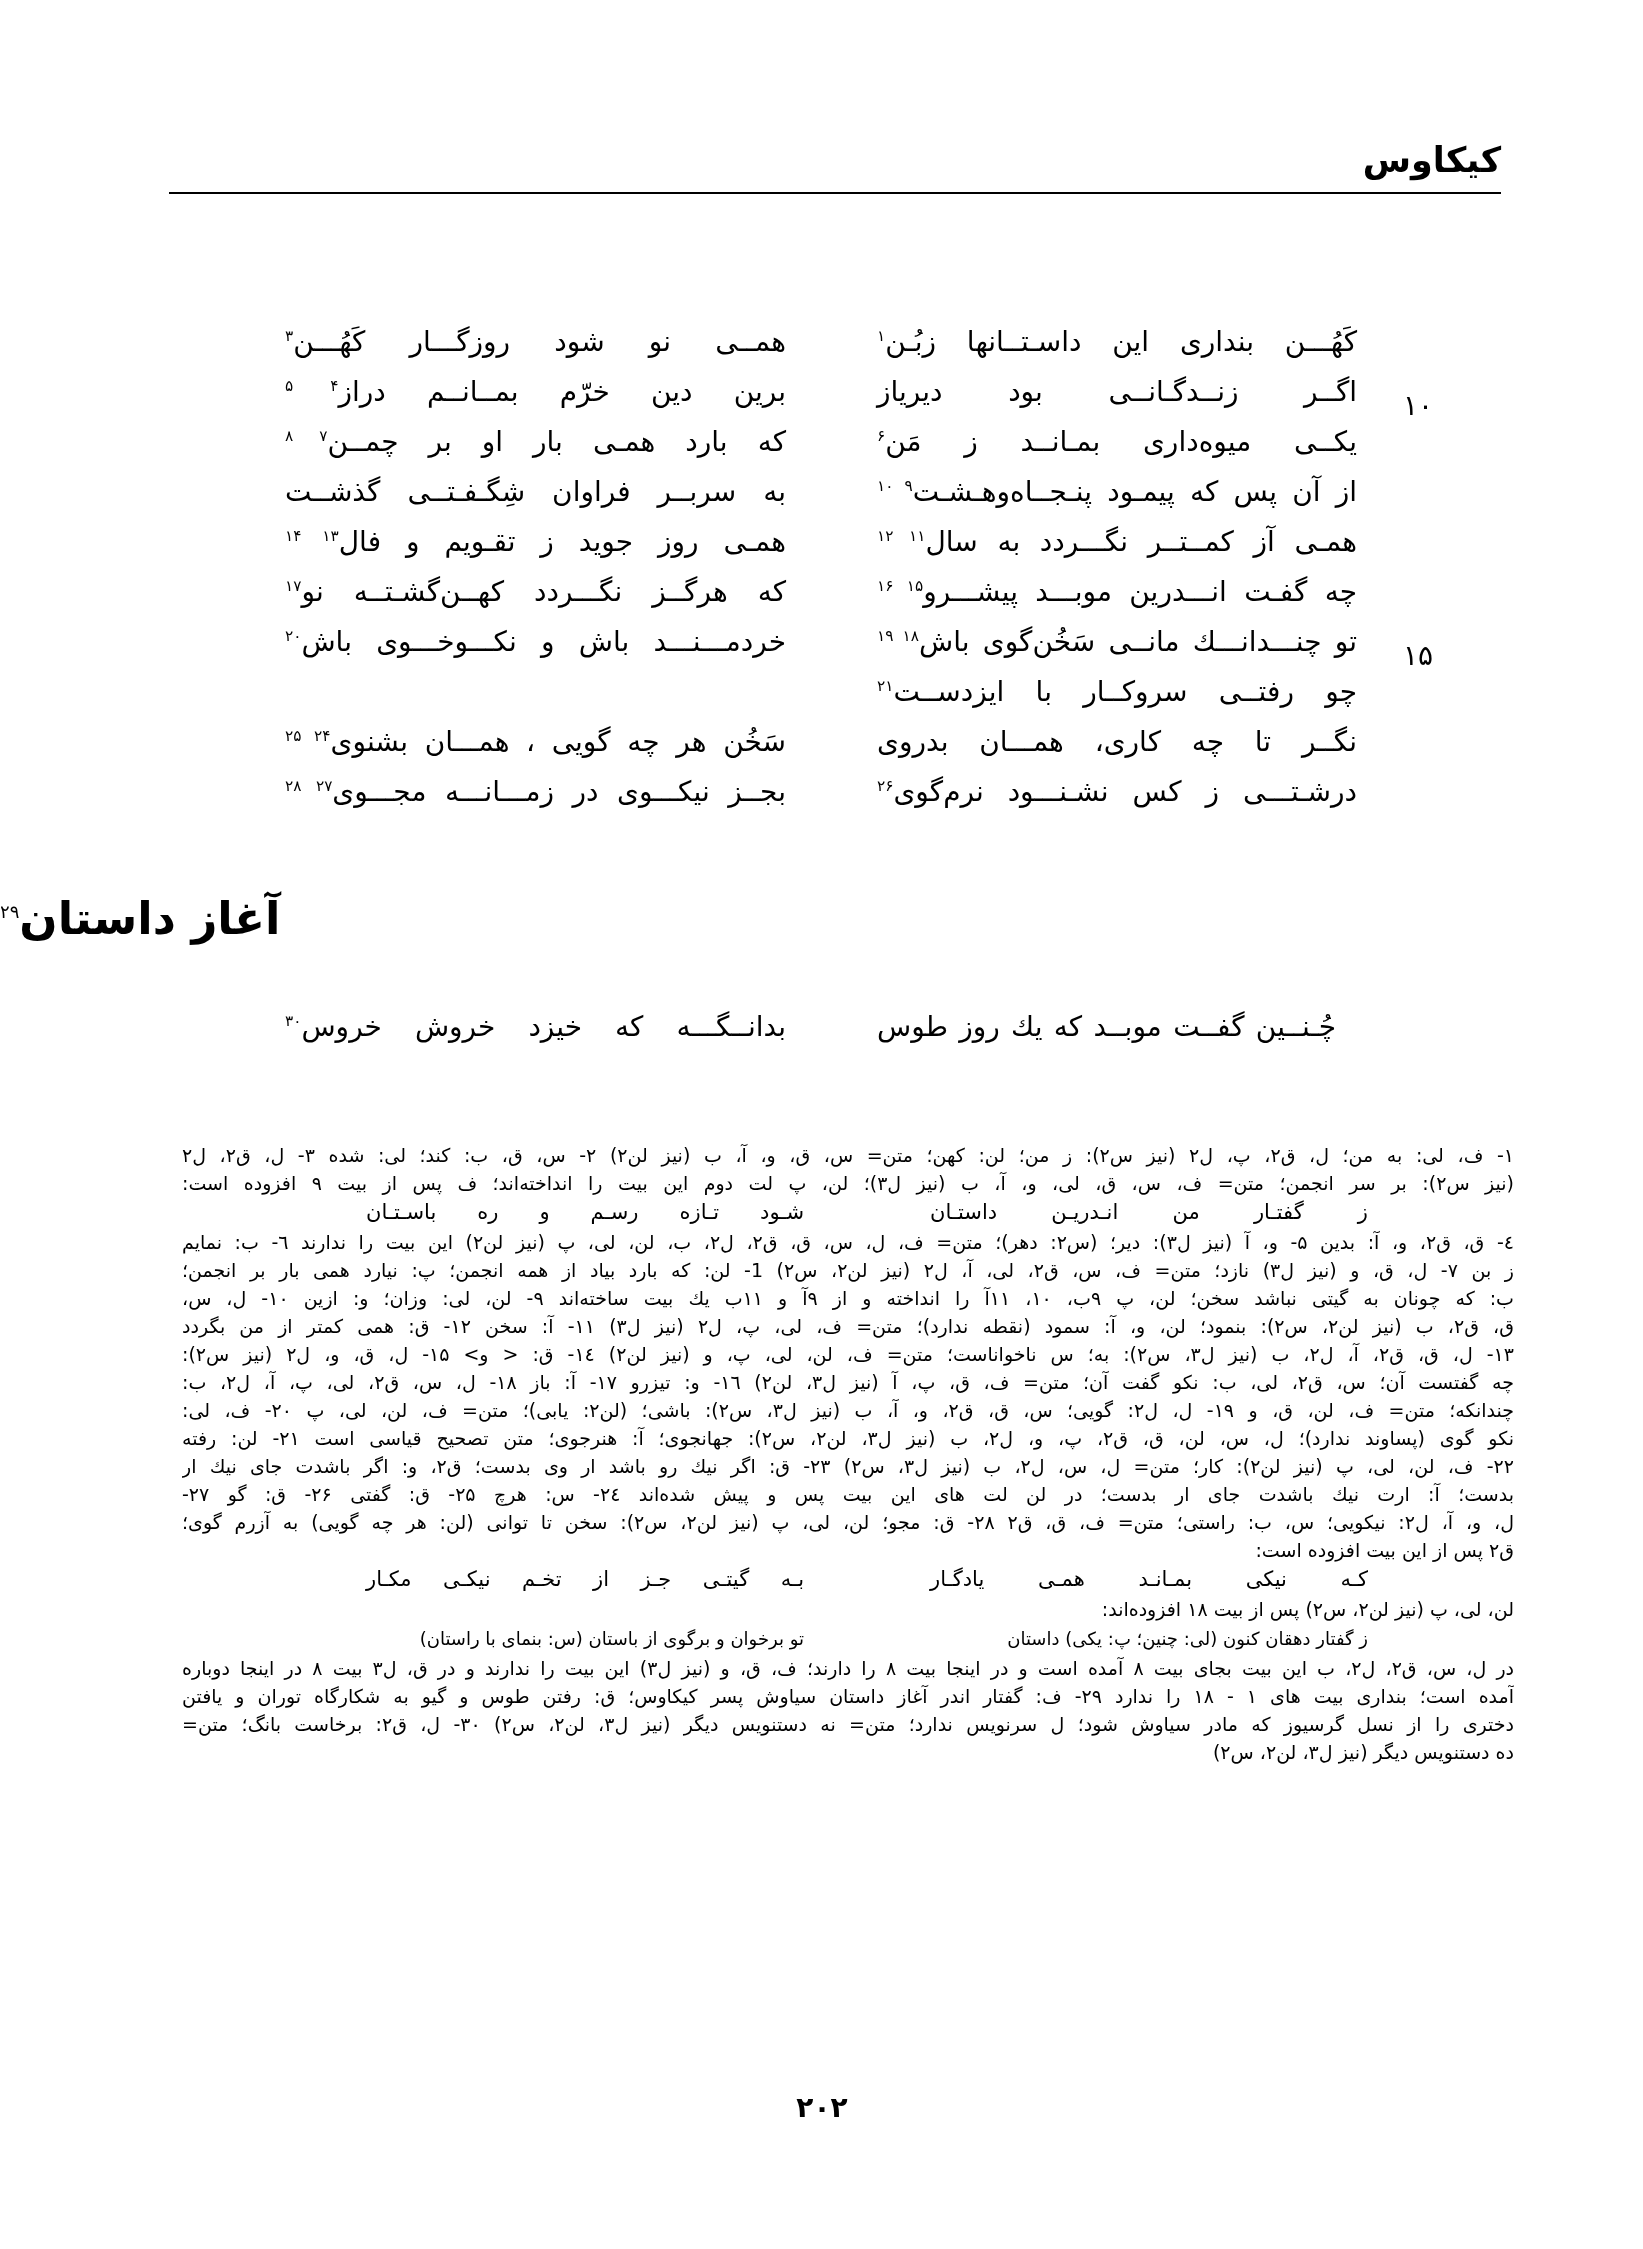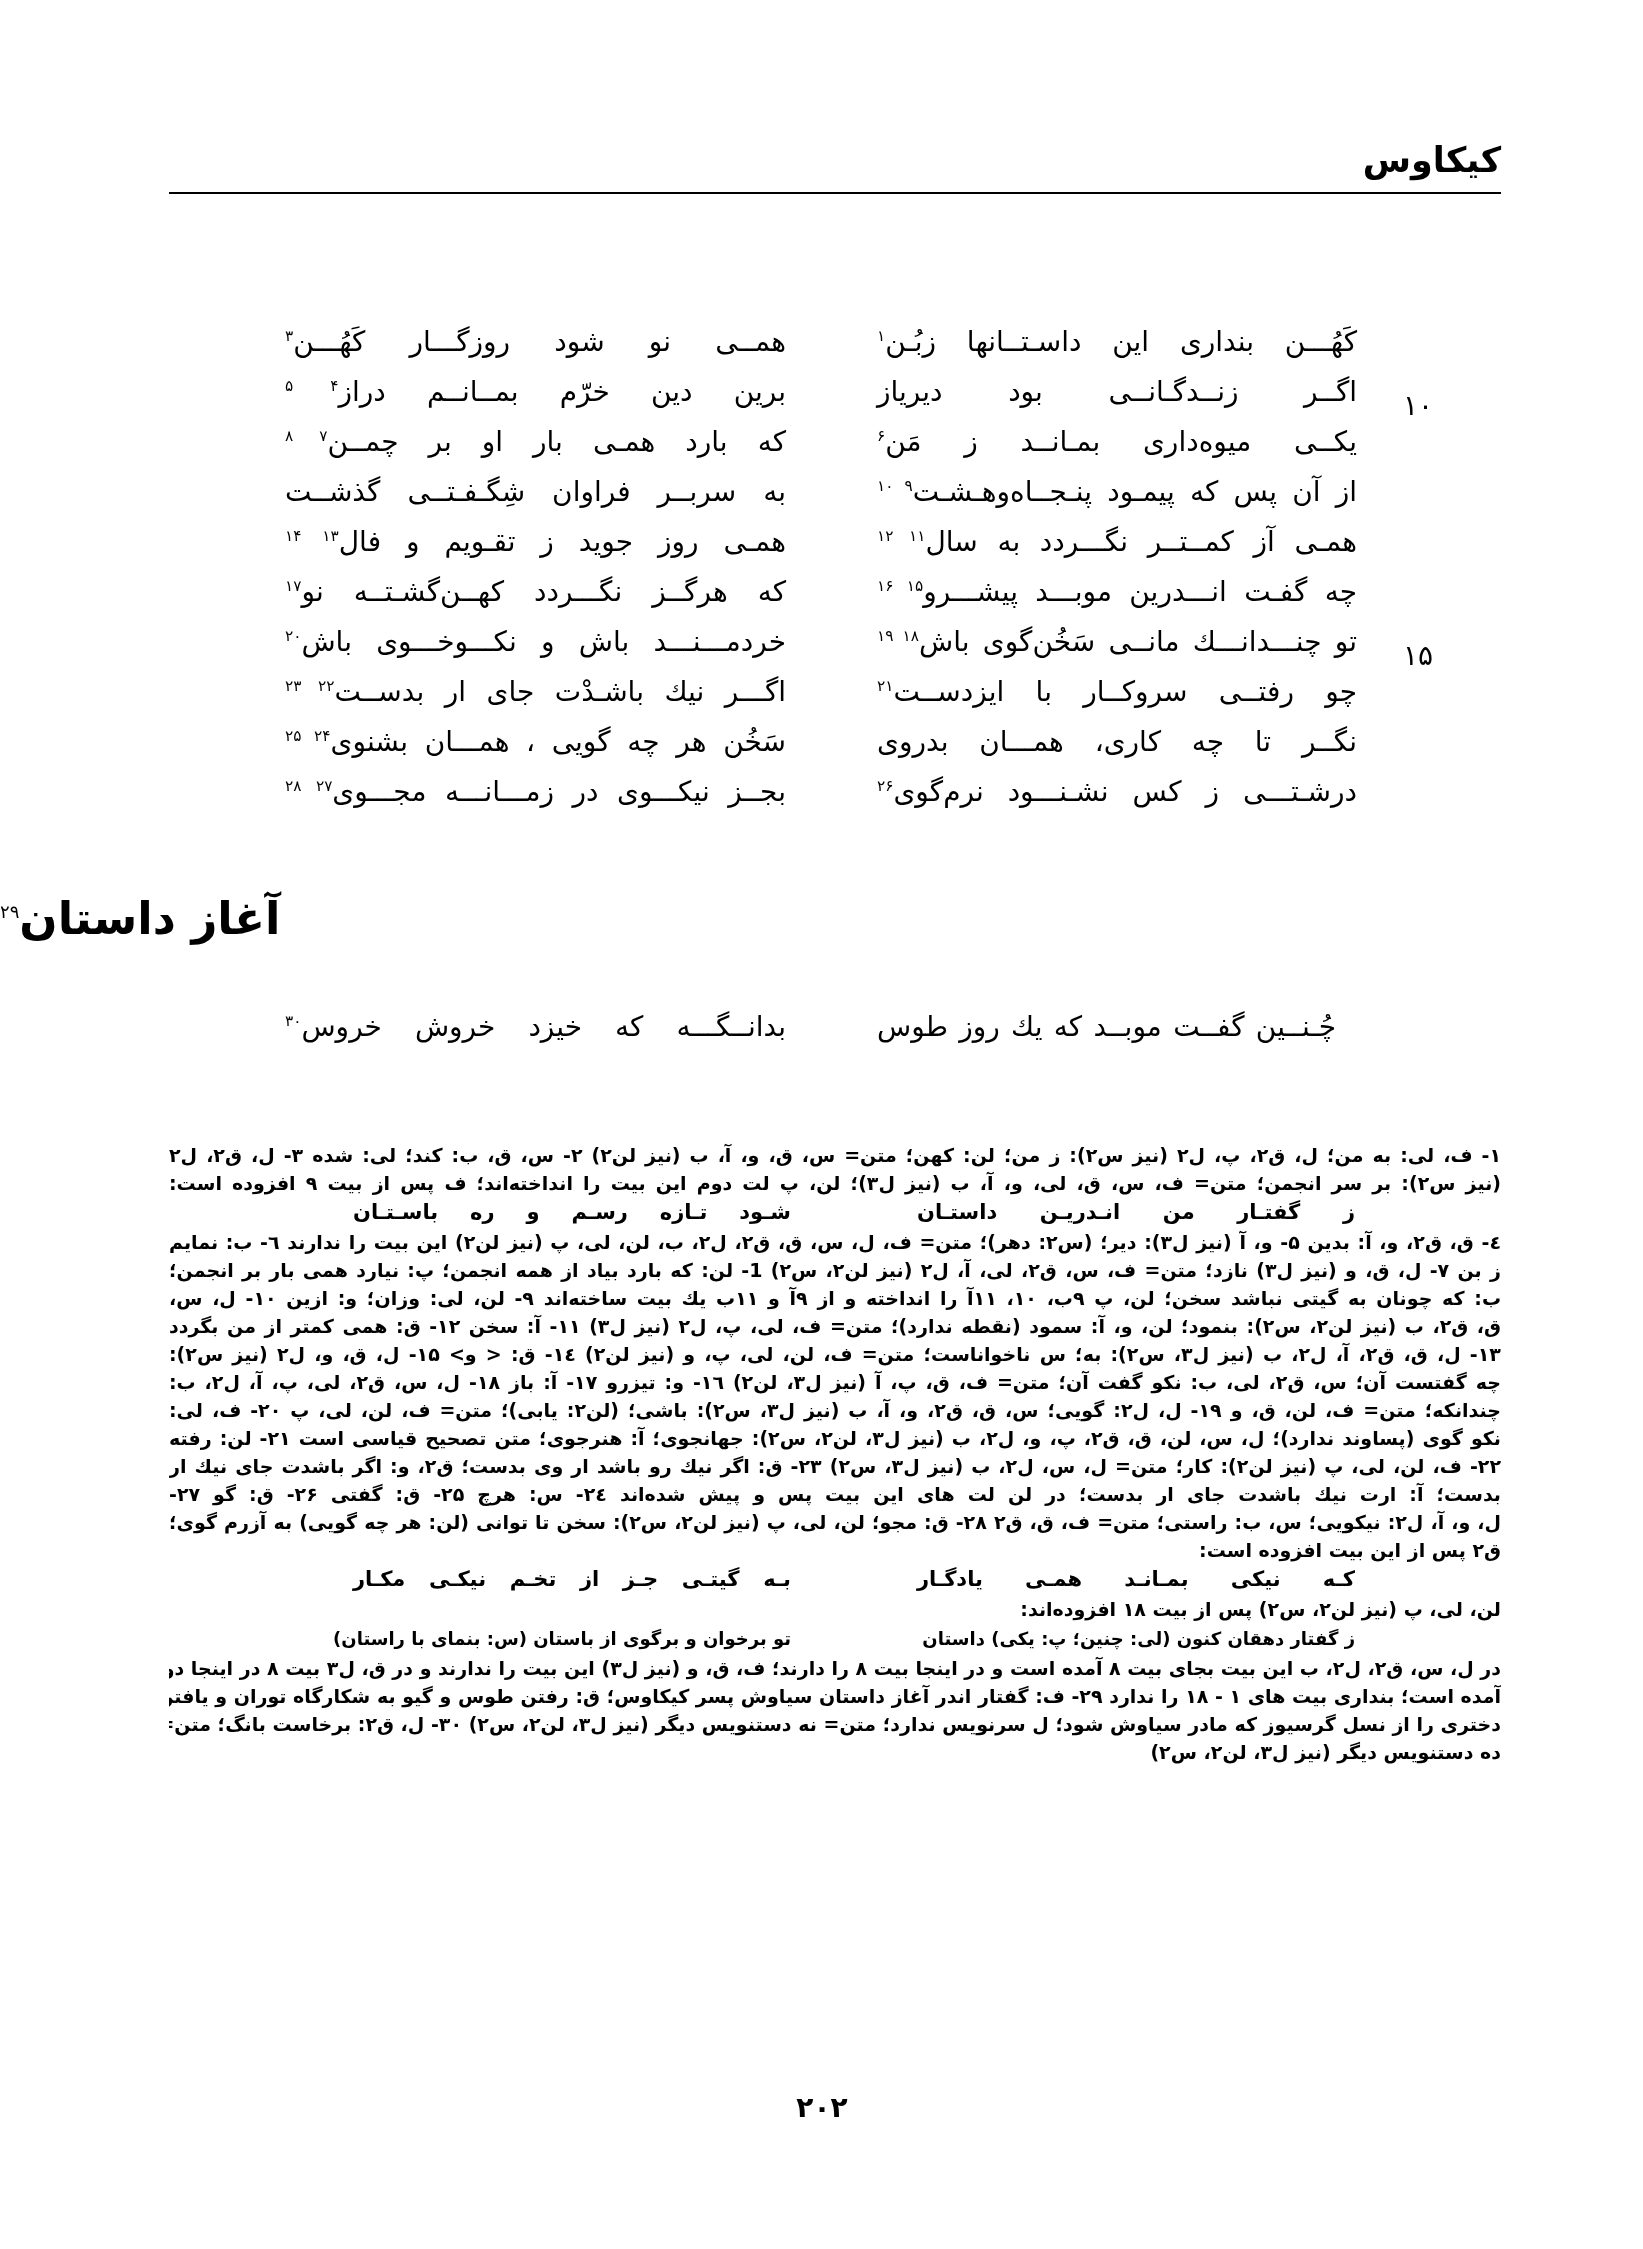--- a/index.html
+++ b/index.html
@@ -111,26 +111,25 @@
       width: 1197px;
       height: 50px;
     }
     .opening-verse .hemi-right { right: 125px; width: 459px; }
     .opening-verse .hemi-left { right: 675px; width: 501px; }
 
     
     .footnotes {
       position: absolute;
       top: 1141px;
-      left: 169px;
+      left: 182px;
       width: 1332px;
       direction: rtl;
       font-size: 19px;
       line-height: 28px;
-      font-weight: bold;
     }
     .fn-line {
       display: block;
       white-space: nowrap;
       text-align: justify;
       text-align-last: justify;
       height: 28px;
       overflow: hidden;
     }
     .fn-line.short {
@@ -204,21 +203,20 @@
     <span class="hemi hemi-left"><span>که هرگــز نگـــردد کهــن‌گشـتــه نو</span><sup class="fn">۱۷</sup></span>
   </div>
   <div class="verse-row">
     <span class="line-number">۱۵</span>
     <span class="hemi hemi-right"><span>تو چنـــدانـــك مانــی سَخُن‌گوی باش</span><sup class="fn">۱۸ ۱۹</sup></span>
     <span class="hemi hemi-left"><span>خردمـــنـــد باش و نکـــوخـــوی باش</span><sup class="fn">۲۰</sup></span>
   </div>
   <div class="verse-row">
     <span class="line-number"></span>
     <span class="hemi hemi-right"><span>چو رفتــی سروکــار با ایزدســت</span><sup class="fn">۲۱</sup></span>
-    <span class="hemi hemi-left"><span>اگـــر نیك باشـدْت جای ار بدســت</span><sup class="fn">۲۲ ۲۳</sup></span>
   </div>
   <div class="verse-row">
     <span class="line-number"></span>
     <span class="hemi hemi-right"><span>نگــر تا چه کاری، همـــان بدروی</span><sup class="fn"></sup></span>
     <span class="hemi hemi-left"><span>سَخُن هر چه گویی ، همـــان بشنوی</span><sup class="fn">۲۴ ۲۵</sup></span>
   </div>
   <div class="verse-row">
     <span class="line-number"></span>
     <span class="hemi hemi-right"><span>درشـتـــی ز کس نشـنـــود نرم‌گوی</span><sup class="fn">۲۶</sup></span>
     <span class="hemi hemi-left"><span>بجــز نیکـــوی در زمـــانـــه مجـــوی</span><sup class="fn">۲۷ ۲۸</sup></span>

